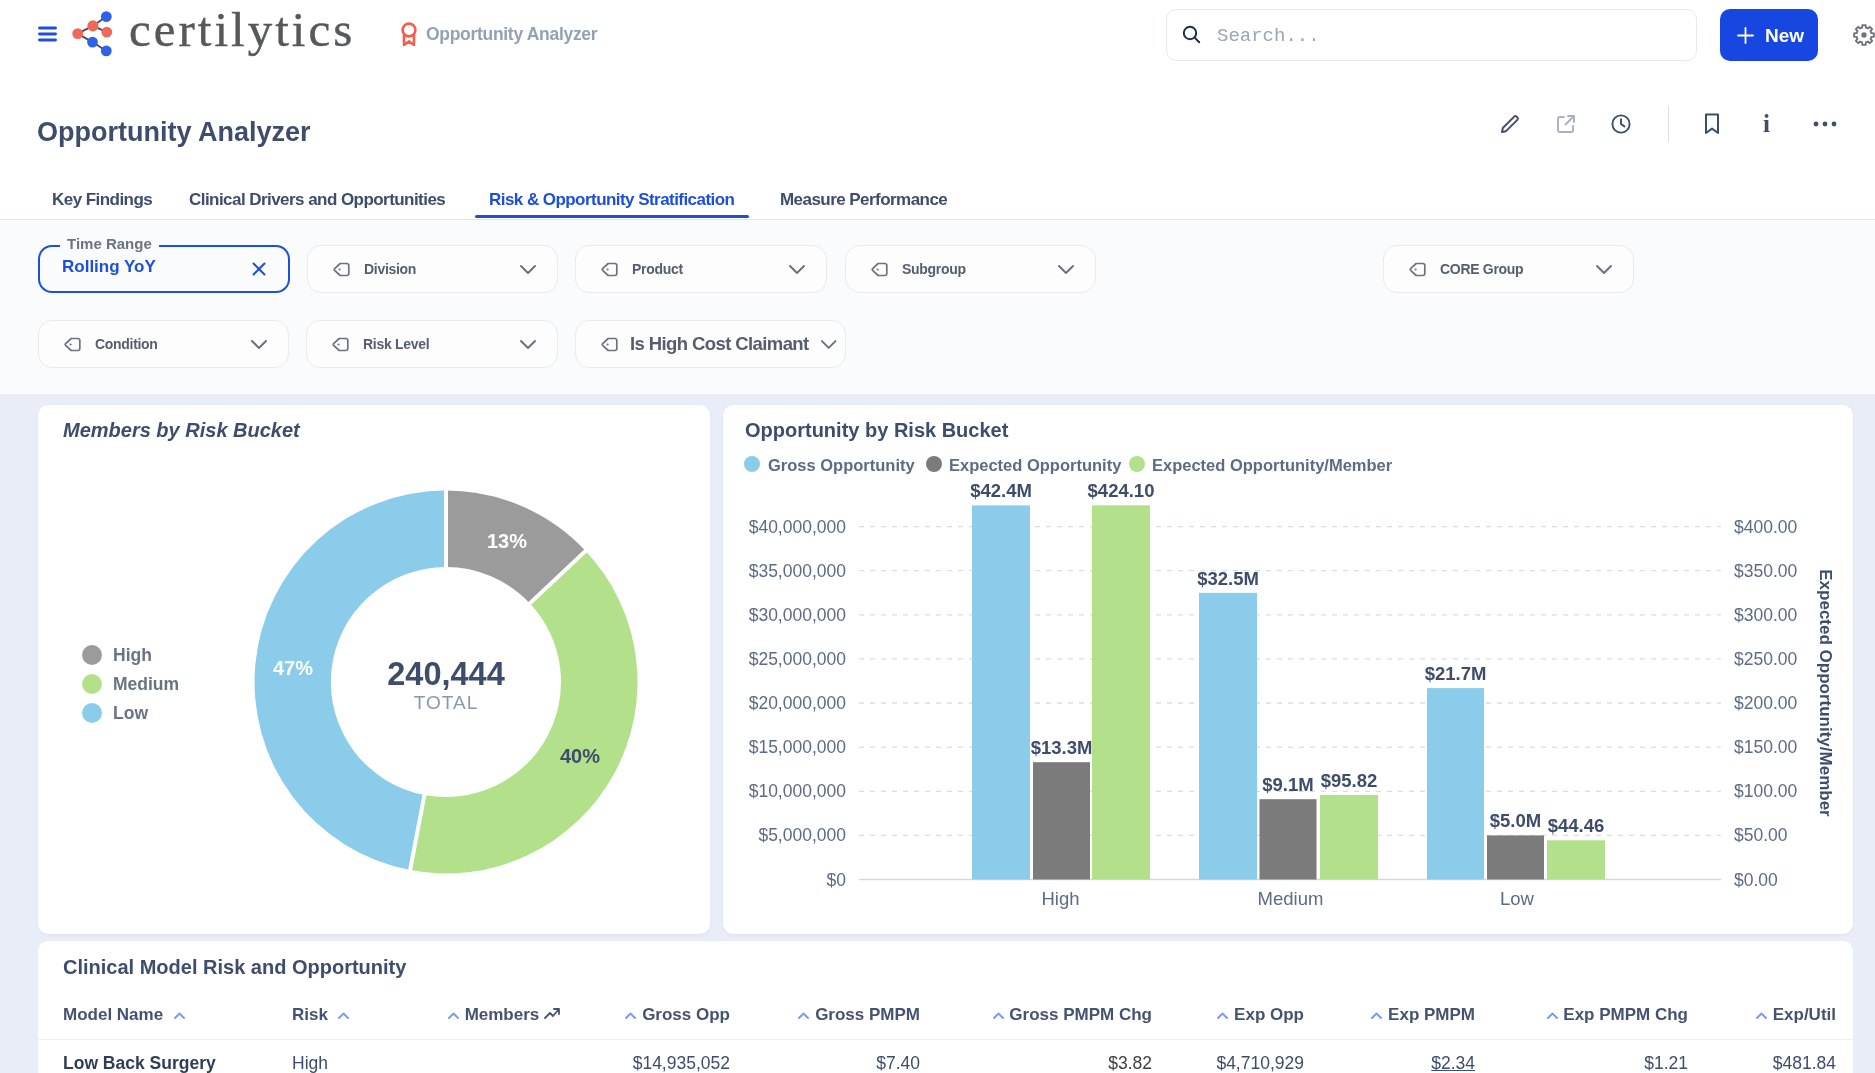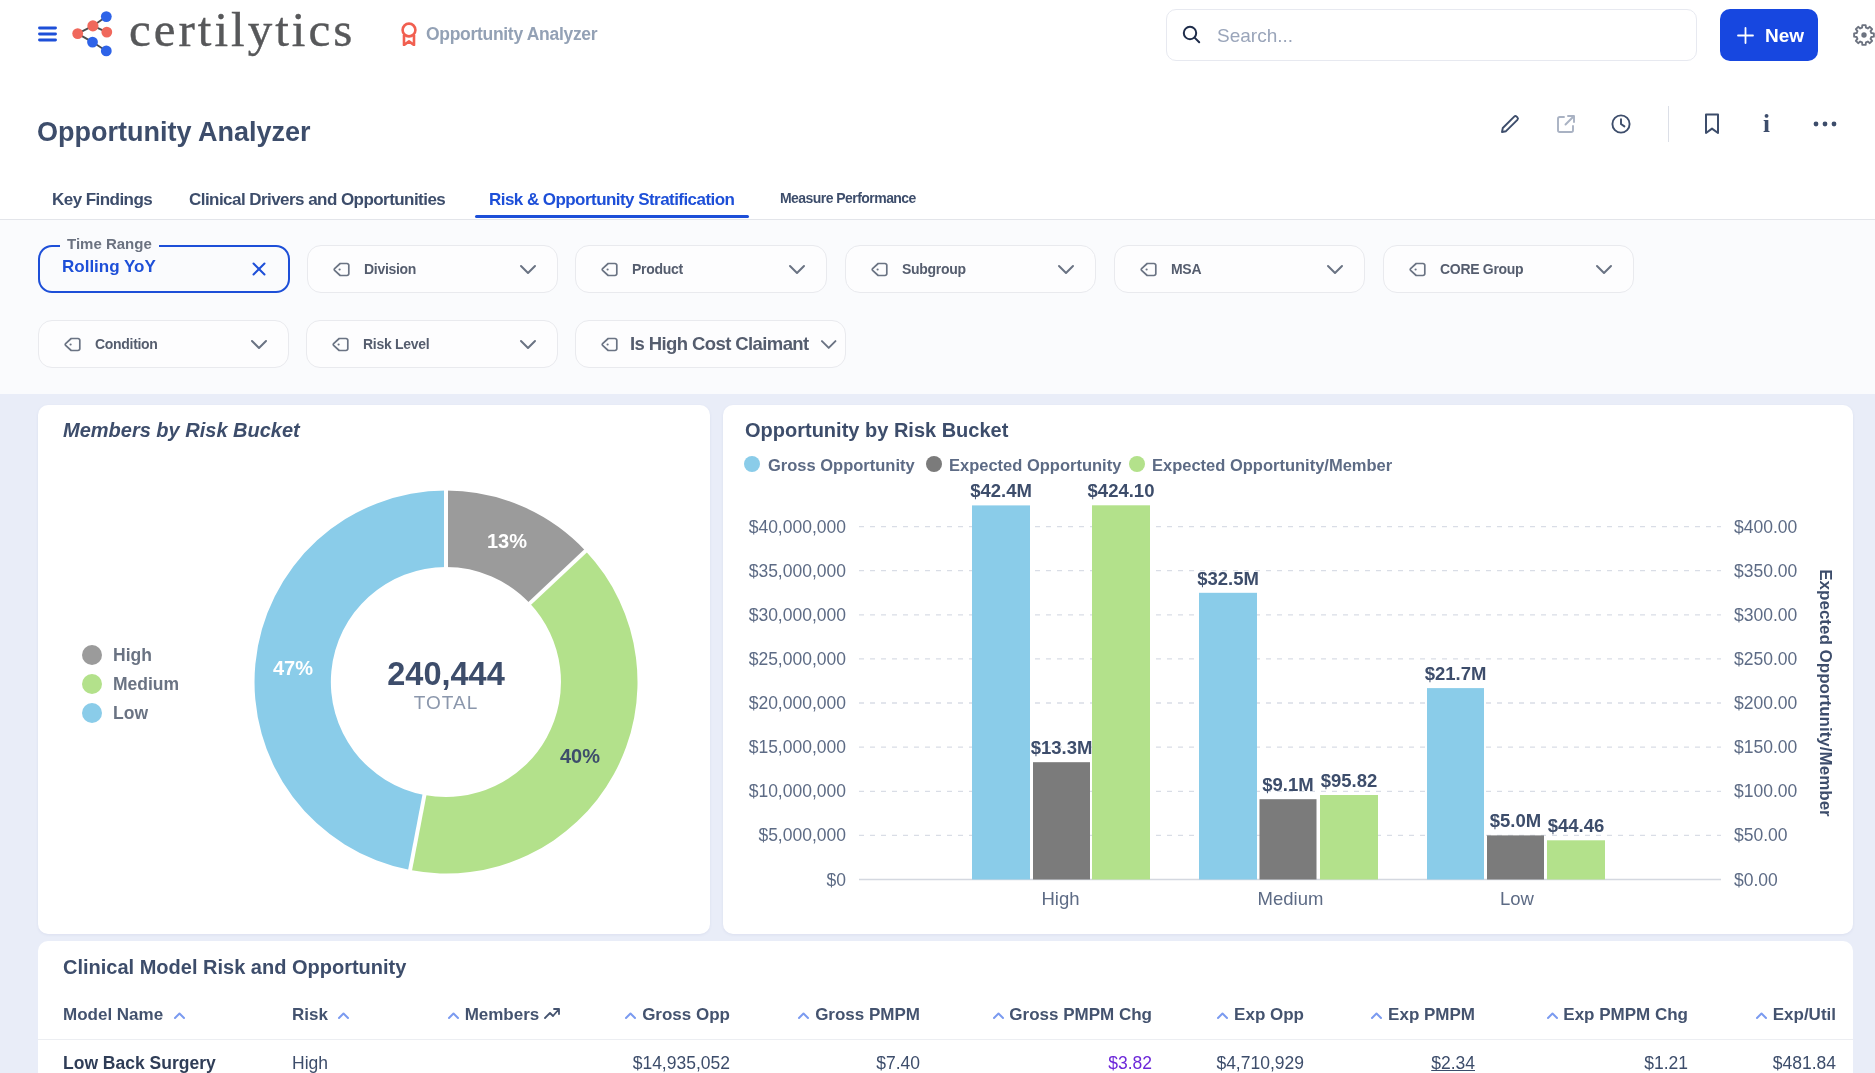--- a/index.html
+++ b/index.html
@@ -51,21 +51,21 @@
     <path d="M5 13 L5 23 L10 19.4 L15 23 L15 13" fill="none" stroke="#f15f50" stroke-width="2.6" stroke-linejoin="round"></path>
     <circle cx="10" cy="8" r="6.4" fill="#fff" stroke="#f15f50" stroke-width="2.6"></circle>
   </svg>
   <div class="abs" style="left:426px;top:24px;font-size:17.5px;font-weight:700;color:#93a1b5;letter-spacing:-0.3px;">Opportunity Analyzer</div>
 
   <div class="abs" style="left:1166px;top:9px;width:531px;height:52px;background:#fff;border:1px solid #e7e9f0;border-radius:10px;"></div>
   <svg class="abs" style="left:1182px;top:25px;" width="19" height="19" viewBox="0 0 19 19">
     <circle cx="8" cy="8" r="6.2" fill="none" stroke="#1e2c4a" stroke-width="2"></circle>
     <line x1="12.6" y1="12.6" x2="17.2" y2="17.2" stroke="#1e2c4a" stroke-width="2" stroke-linecap="round"></line>
   </svg>
-  <div class="abs" style="left:1217px;top:25px;font-size:19px;color:#9aa5ba;">Search...</div>
+  <div class="abs" style="left:1217px;top:25px;font-size:19px;color:#9aa5ba;font-family:Liberation Mono, monospace;">Search...</div>
 
   <div class="abs" style="left:1720px;top:9px;width:98px;height:52px;background:#1747e0;border-radius:10px;"></div>
   <svg class="abs" style="left:1737px;top:27px;" width="17" height="17" viewBox="0 0 17 17">
     <g stroke="#fff" stroke-width="1.8" stroke-linecap="round">
       <line x1="8.5" y1="1" x2="8.5" y2="16"></line>
         <line x1="1" y1="8.5" x2="16" y2="8.5"></line>
     </g>
   </svg>
   <div class="abs" style="left:1765px;top:25px;font-size:19px;font-weight:600;color:#fff;">New</div>
 
@@ -96,21 +96,21 @@
   <svg class="abs" style="left:1812px;top:120px;" width="26" height="8" viewBox="0 0 26 8">
     <circle cx="4" cy="4" r="2.4" fill="#3d4d6b"></circle>
       <circle cx="13" cy="4" r="2.4" fill="#3d4d6b"></circle>
       <circle cx="22" cy="4" r="2.4" fill="#3d4d6b"></circle>
   </svg>
 
   <div class="abs" id="tabs" style="top:190px;left:0;width:1875px;height:30px;">
     <div class="abs navy" style="left:52px;font-size:17px;font-weight:700;letter-spacing:-0.55px;">Key Findings</div>
     <div class="abs navy" style="left:189px;font-size:17px;font-weight:700;letter-spacing:-0.55px;">Clinical Drivers and Opportunities</div>
     <div class="abs" style="left:489px;font-size:17px;font-weight:700;letter-spacing:-0.55px;color:#1d4fd8;">Risk &amp; Opportunity Stratification</div>
-    <div class="abs navy" style="left:780px;font-size:14px;font-weight:700;letter-spacing:-0.55px;">Measure Performance</div>
+    <div class="abs navy" style="left:780px;font-size:17px;font-weight:700;letter-spacing:-0.55px;">Measure Performance</div>
   </div>
   <div class="abs" style="left:475px;top:215px;width:274px;height:3px;background:#1d4fd8;border-radius:2px;"></div>
   <div class="abs" style="left:0;top:219px;width:1875px;height:1px;background:#e3e5ea;"></div>
 
   <div class="abs" style="left:0;top:220px;width:1875px;height:174px;background:#fafbfd;"></div>
 
   <div class="abs" style="left:38px;top:245px;width:252px;height:48px;border:2px solid #1d4fd8;border-radius:14px;background:#fafbfd;"></div>
   <div class="abs" style="left:60px;top:235px;padding:0 7px;background:#fafbfd;font-size:15px;font-weight:700;color:#6b7280;">Time Range</div>
   <div class="abs" style="left:62px;top:257px;font-size:17px;font-weight:700;color:#1d4fd8;">Rolling YoY</div>
   <svg class="abs" style="left:251px;top:261px;" width="16" height="16" viewBox="0 0 16 16">
@@ -139,30 +139,20 @@
     <svg class="chev" width="18" height="11" viewBox="0 0 18 11">
         <path d="M2 2 L9 9 L16 2" fill="none" stroke="#6a7383" stroke-width="2" stroke-linecap="round" stroke-linejoin="round"></path>
       </svg>
   </div>
   <div class="abs chip" style="left:845px;top:245px;width:251px;height:48px;border-radius:15px;">
     <svg width="19" height="19" viewBox="0 0 19 19" style="flex:none;">
       <path d="M8.2 3.5 L15 3.5 A1.8 1.8 0 0 1 16.8 5.3 L16.8 13.7 A1.8 1.8 0 0 1 15 15.5 L8.2 15.5 L2.6 10.4 A1.2 1.2 0 0 1 2.6 8.6 Z" fill="none" stroke="#6a7383" stroke-width="1.7" stroke-linejoin="round"></path>
       <circle cx="7.6" cy="9.5" r="1.1" fill="#6a7383"></circle>
     </svg>
     <div class="chiplabel">Subgroup</div>
-    <svg class="chev" width="18" height="11" viewBox="0 0 18 11">
-        <path d="M2 2 L9 9 L16 2" fill="none" stroke="#6a7383" stroke-width="2" stroke-linecap="round" stroke-linejoin="round"></path>
-      </svg>
-  </div>
-  <div class="abs chip" style="left:1114px;top:245px;width:251px;height:48px;">
-    <svg width="19" height="19" viewBox="0 0 19 19" style="flex:none;">
-      <path d="M8.2 3.5 L15 3.5 A1.8 1.8 0 0 1 16.8 5.3 L16.8 13.7 A1.8 1.8 0 0 1 15 15.5 L8.2 15.5 L2.6 10.4 A1.2 1.2 0 0 1 2.6 8.6 Z" fill="none" stroke="#6a7383" stroke-width="1.7" stroke-linejoin="round"></path>
-      <circle cx="7.6" cy="9.5" r="1.1" fill="#6a7383"></circle>
-    </svg>
-    <div class="chiplabel">MSA</div>
     <svg class="chev" width="18" height="11" viewBox="0 0 18 11">
         <path d="M2 2 L9 9 L16 2" fill="none" stroke="#6a7383" stroke-width="2" stroke-linecap="round" stroke-linejoin="round"></path>
       </svg>
   </div>
   <div class="abs chip" style="left:1383px;top:245px;width:251px;height:48px;">
     <svg width="19" height="19" viewBox="0 0 19 19" style="flex:none;">
       <path d="M8.2 3.5 L15 3.5 A1.8 1.8 0 0 1 16.8 5.3 L16.8 13.7 A1.8 1.8 0 0 1 15 15.5 L8.2 15.5 L2.6 10.4 A1.2 1.2 0 0 1 2.6 8.6 Z" fill="none" stroke="#6a7383" stroke-width="1.7" stroke-linejoin="round"></path>
       <circle cx="7.6" cy="9.5" r="1.1" fill="#6a7383"></circle>
     </svg>
     <div class="chiplabel">CORE Group</div>
@@ -322,19 +312,19 @@
       </svg> Exp PMPM Chg</div>
   <div class="abs th" style="left:1576px;width:260px;text-align:right;"><svg width="13" height="9" viewBox="0 0 13 9" style="display:inline-block;">
         <path d="M2 7 L6.5 2.5 L11 7" fill="none" stroke="#7b9bf0" stroke-width="2" stroke-linecap="round" stroke-linejoin="round"></path>
       </svg> Exp/Util</div>
   <div class="abs" style="left:38px;top:1039px;width:1815px;height:1px;background:#eceef2;"></div>
   <div class="abs td" style="left:63px;font-weight:700;color:#2f3d57;">Low Back Surgery</div>
   <div class="abs td" style="left:292px;">High</div>
   <div class="abs td" style="left:301px;width:260px;text-align:right;color:#1d4fd8;font-weight:700;margin-top:31px;">9,777</div>
   <div class="abs td" style="left:470px;width:260px;text-align:right;color:#3d4d6b;font-weight:400;">$14,935,052</div>
   <div class="abs td" style="left:660px;width:260px;text-align:right;color:#3d4d6b;font-weight:400;">$7.40</div>
-  <div class="abs td" style="left:892px;width:260px;text-align:right;color:#6d28d9;font-weight:400;">$3.82</div>
+  <div class="abs td" style="left:892px;width:260px;text-align:right;color:#404040;font-weight:400;">$3.82</div>
   <div class="abs td" style="left:1044px;width:260px;text-align:right;color:#3d4d6b;font-weight:400;">$4,710,929</div>
   <div class="abs td" style="left:1215px;width:260px;text-align:right;color:#3d4d6b;font-weight:400;text-decoration:underline;">$2.34</div>
   <div class="abs td" style="left:1428px;width:260px;text-align:right;color:#3d4d6b;font-weight:400;">$1.21</div>
   <div class="abs td" style="left:1576px;width:260px;text-align:right;color:#3d4d6b;font-weight:400;">$481.84</div>
 
 </div>
 
 </body></html>

